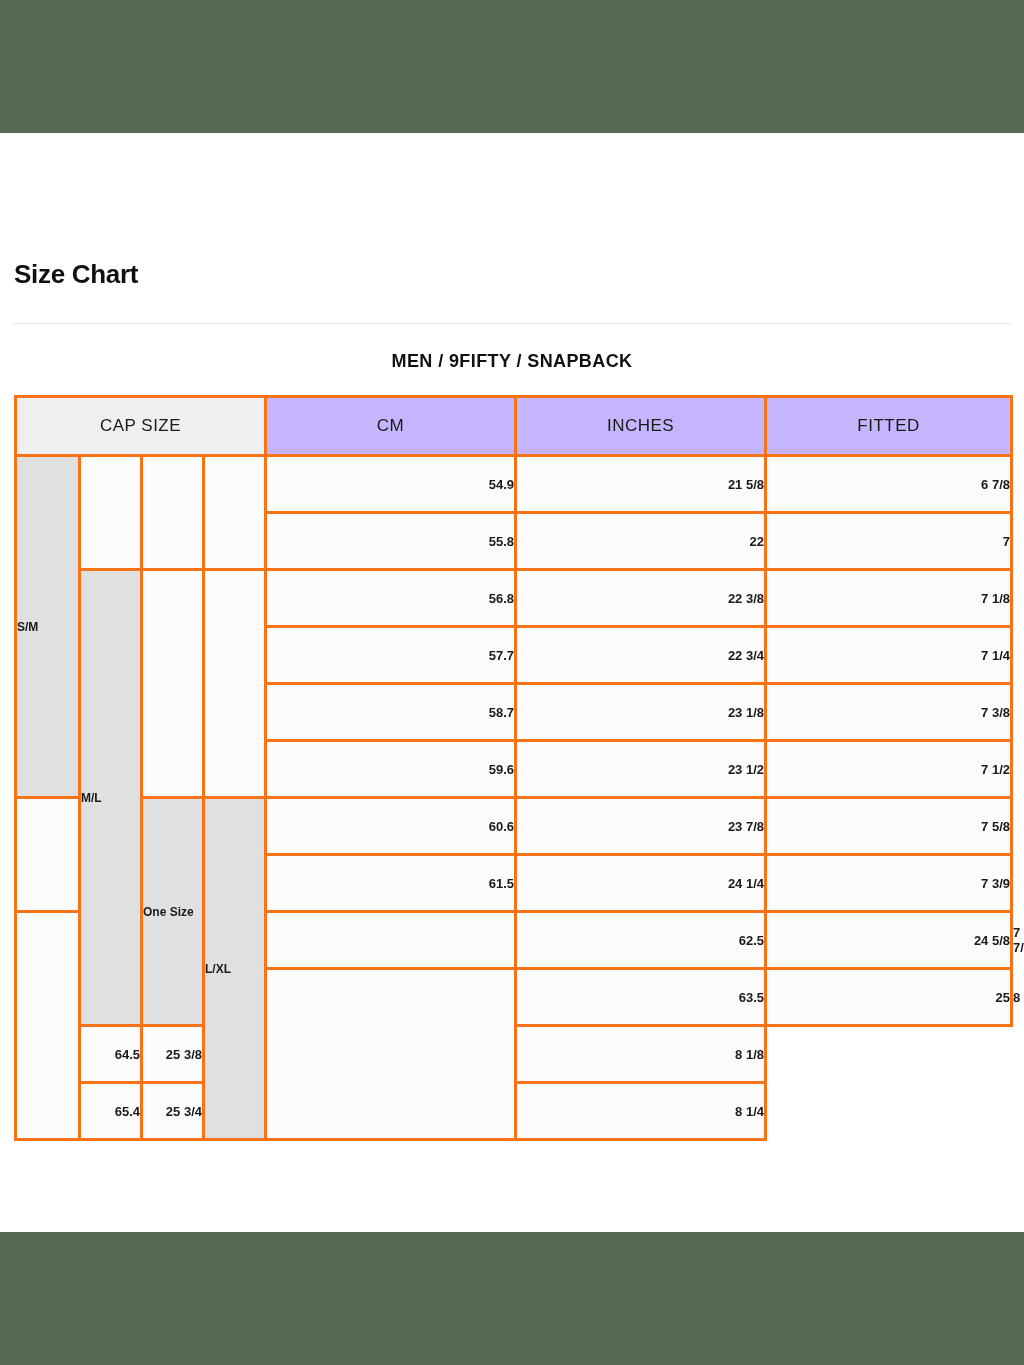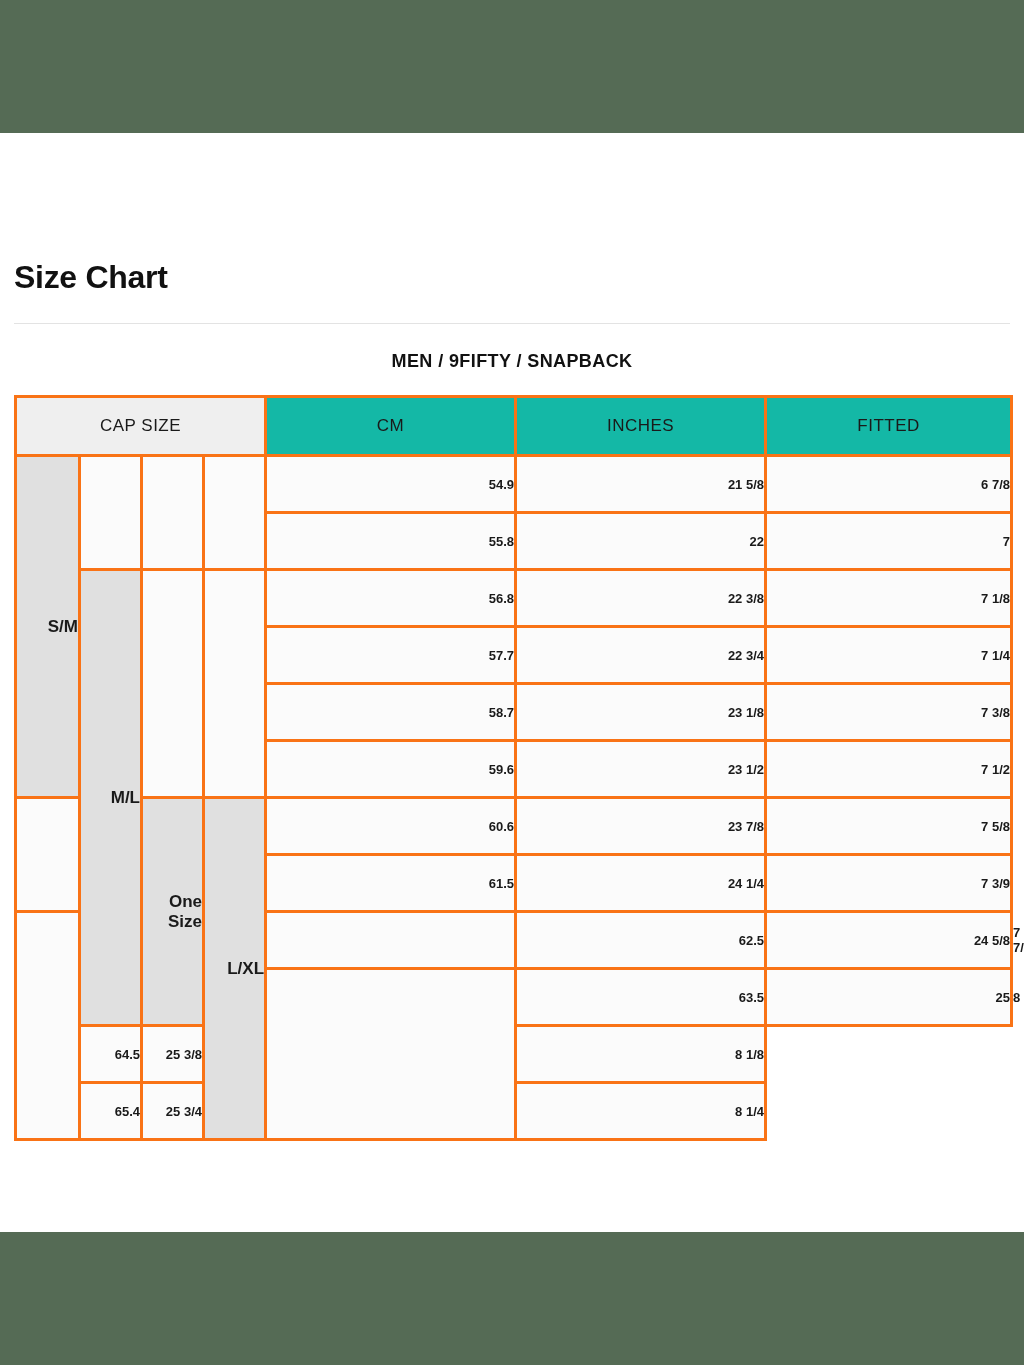--- a/index.html
+++ b/index.html
@@ -29,21 +29,21 @@
     left: 0;
     width: 1024px;
     height: 1099px;
     background: #ffffff;
   }
 
   .title {
     position: absolute;
     left: 14px;
     top: 126px;
-    font-size: 32px;
+    font-size: 26px;
     font-weight: bold;
     color: #111111;
     letter-spacing: -0.3px;
   }
 
   .title-rule {
     position: absolute;
     left: 14px;
     top: 190px;
     width: 996px;
@@ -76,44 +76,44 @@
     table-layout: fixed;
   }
   table.size-table td, table.size-table th {
     border: 3px solid #f97316;
     padding: 0;
     margin: 0;
   }
 
   .hdr {
     height: 56px;
-    background: #14b8a6;
+    background: #c4b5fd;
     text-align: center;
     font-size: 17px;
     font-weight: normal;
     color: #1a1a1a;
     letter-spacing: 0.5px;
   }
   .hdr-capsize {
     background: #efefef;
   }
 
   .cell {
     height: 54px;
     text-align: right;
     font-size: 13px;
     font-weight: bold;
     color: #1a1a1a;
     background: #fbfbfb;
   }
 
   .sz {
-    text-align: right;
+    text-align: left;
     vertical-align: middle;
-    font-size: 17px;
+    font-size: 12px;
     font-weight: bold;
     color: #1a1a1a;
   }
   .sz-fill {
     background: #e0e0e0;
   }
   .sz-blank {
     background: #fbfbfb;
   }
 </style>

